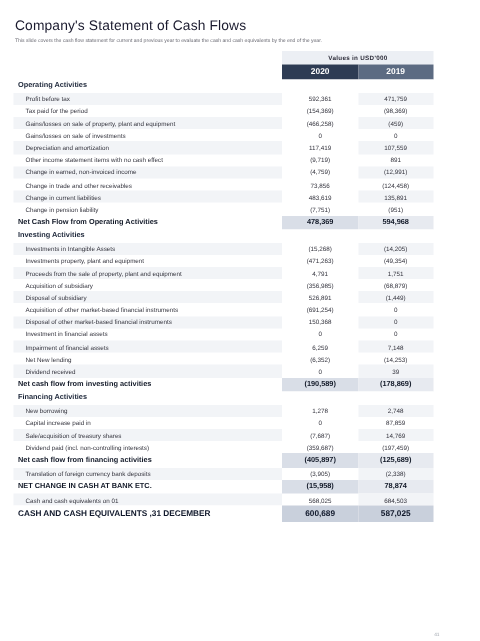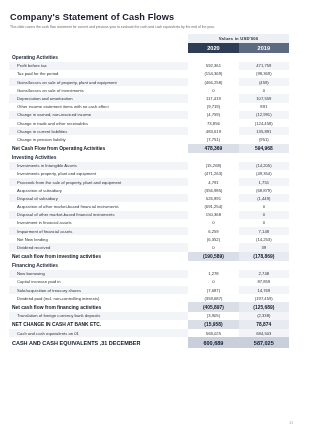--- a/index.html
+++ b/index.html
@@ -11,21 +11,21 @@
   }
   .page {
     position: relative;
     width: 298px; height: 427px;
     background: #ffffff;
     padding: 10px 9px 0 9px;
     overflow: hidden;
   }
   .doc-title {
     font-size: 9.2px;
-    font-weight: bold;
+    font-weight: normal;
     color: #1a1a2e;
     letter-spacing: 0.1px;
     margin: 2px 0 3px 1px;
   }
   .doc-sub {
     font-size: 3.4px;
     color: #6b6b74;
     margin: 0 0 5px 1px;
     line-height: 1.2;
   }

